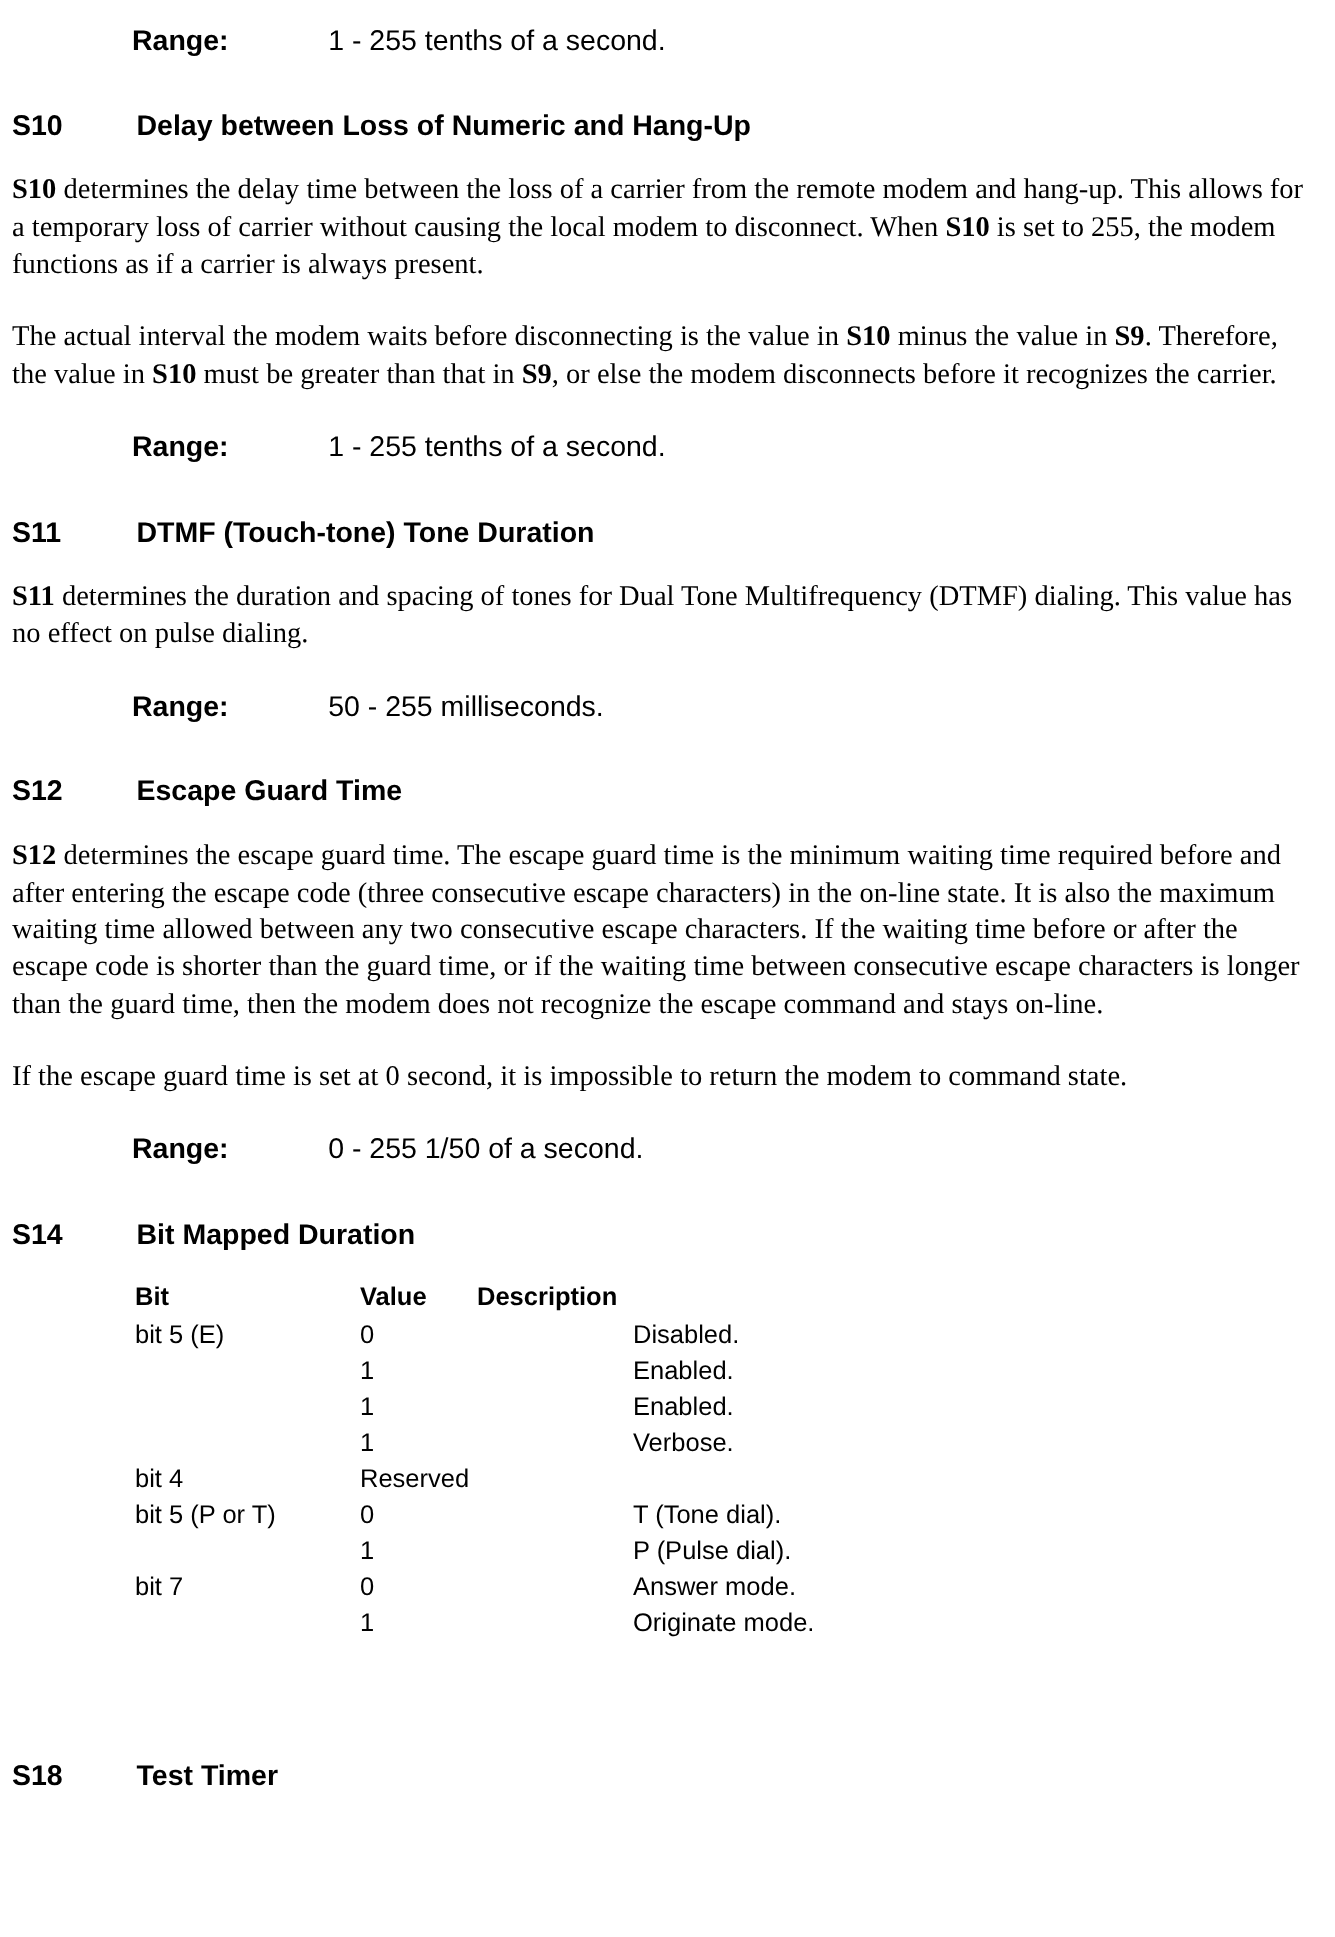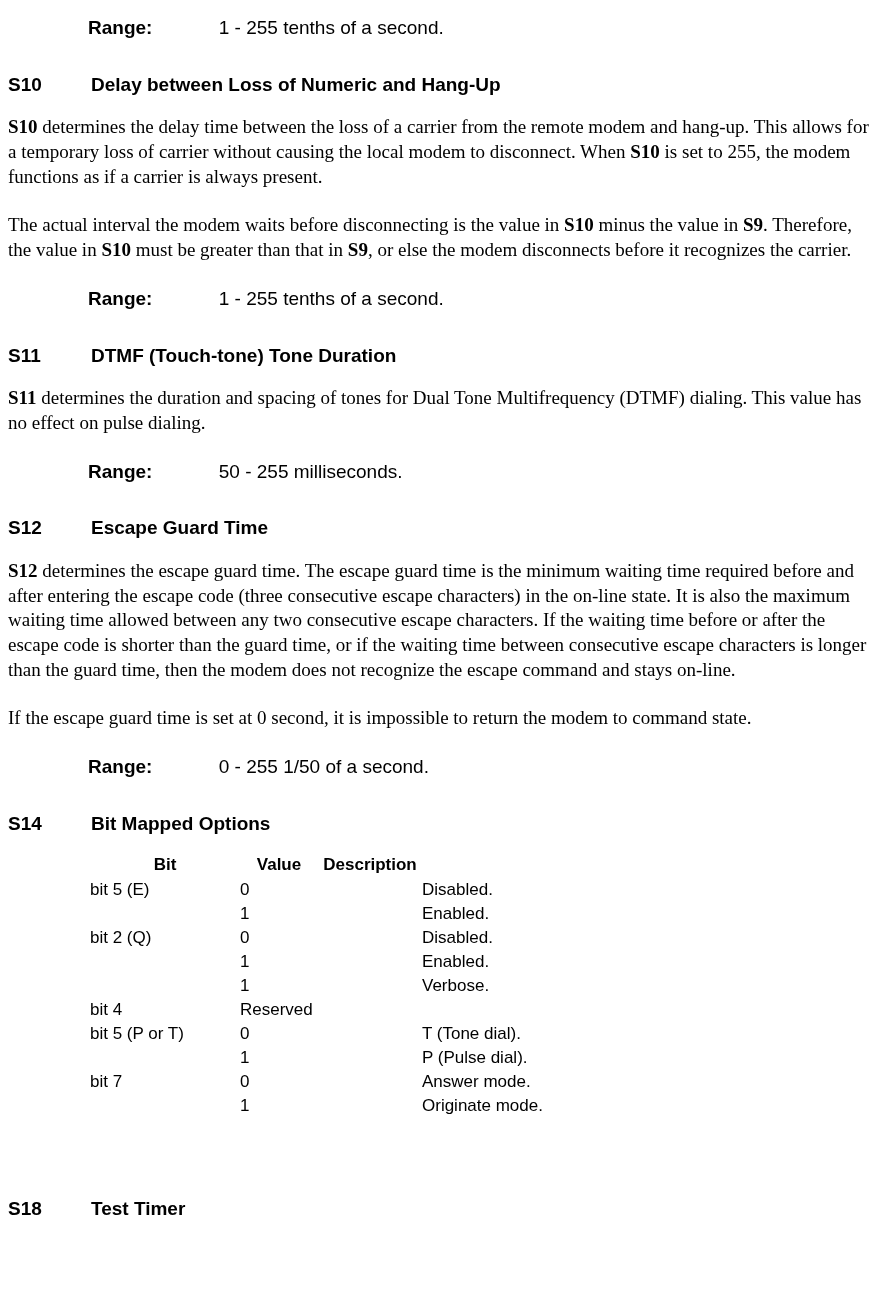--- a/index.html
+++ b/index.html
@@ -39,21 +39,21 @@
   p.body {
     margin: 0 0 24px 0;
   }
   table.bits {
     border-collapse: collapse;
     font-family: Arial, Helvetica, sans-serif;
     font-size: 17px;
     margin: 10px 0 0 82px;
   }
   table.bits th {
-    text-align: center;
+    text-align: left;
     font-weight: bold;
     padding: 0 0 2px 0;
   }
   table.bits td {
     padding: 0 0 2px 0;
     vertical-align: top;
   }
   table.bits .col-bit { width: 150px; }
   table.bits .col-val { width: 78px; }
   table.bits .col-deschdr { width: 104px; }
@@ -103,21 +103,21 @@
   <span class="bold">S12</span><span> determines the escape guard time. The escape guard time is the minimum waiting time required before and after entering the escape code (three consecutive escape characters) in the on-line state. It is also the maximum waiting time allowed between any two consecutive escape characters. If the waiting time before or after the escape code is shorter than the guard time, or if the waiting time between consecutive escape characters is longer than the guard time, then the modem does not recognize the escape command and stays on-line.</span>
 </p>
 <p class="body">If the escape guard time is set at 0 second, it is impossible to return the modem to command state.</p>
 <div class="range-row">
   <span class="range-label">Range:</span>
   <span class="range-value">0 - 255 1/50 of a second.</span>
 </div>
 
 <h3 class="section">
   <span class="reg">S14</span>
-  <span>Bit Mapped Options</span>
+  <span>Bit Mapped Duration</span>
 </h3>
 <table class="bits">
   <thead>
     <tr>
       <th class="col-bit">Bit</th>
       <th class="col-val">Value</th>
       <th class="col-deschdr">Description</th>
       <th class="col-desc"></th>
     </tr>
   </thead>
@@ -126,26 +126,20 @@
         <td class="col-bit">bit 5 (E)</td>
         <td class="col-val">0</td>
         <td class="col-deschdr"></td>
         <td class="col-desc">Disabled.</td>
       </tr>
       <tr>
         <td class="col-bit"></td>
         <td class="col-val">1</td>
         <td class="col-deschdr"></td>
         <td class="col-desc">Enabled.</td>
-      </tr>
-      <tr>
-        <td class="col-bit">bit 2 (Q)</td>
-        <td class="col-val">0</td>
-        <td class="col-deschdr"></td>
-        <td class="col-desc">Disabled.</td>
       </tr>
       <tr>
         <td class="col-bit"></td>
         <td class="col-val">1</td>
         <td class="col-deschdr"></td>
         <td class="col-desc">Enabled.</td>
       </tr>
       <tr>
         <td class="col-bit"></td>
         <td class="col-val">1</td>

